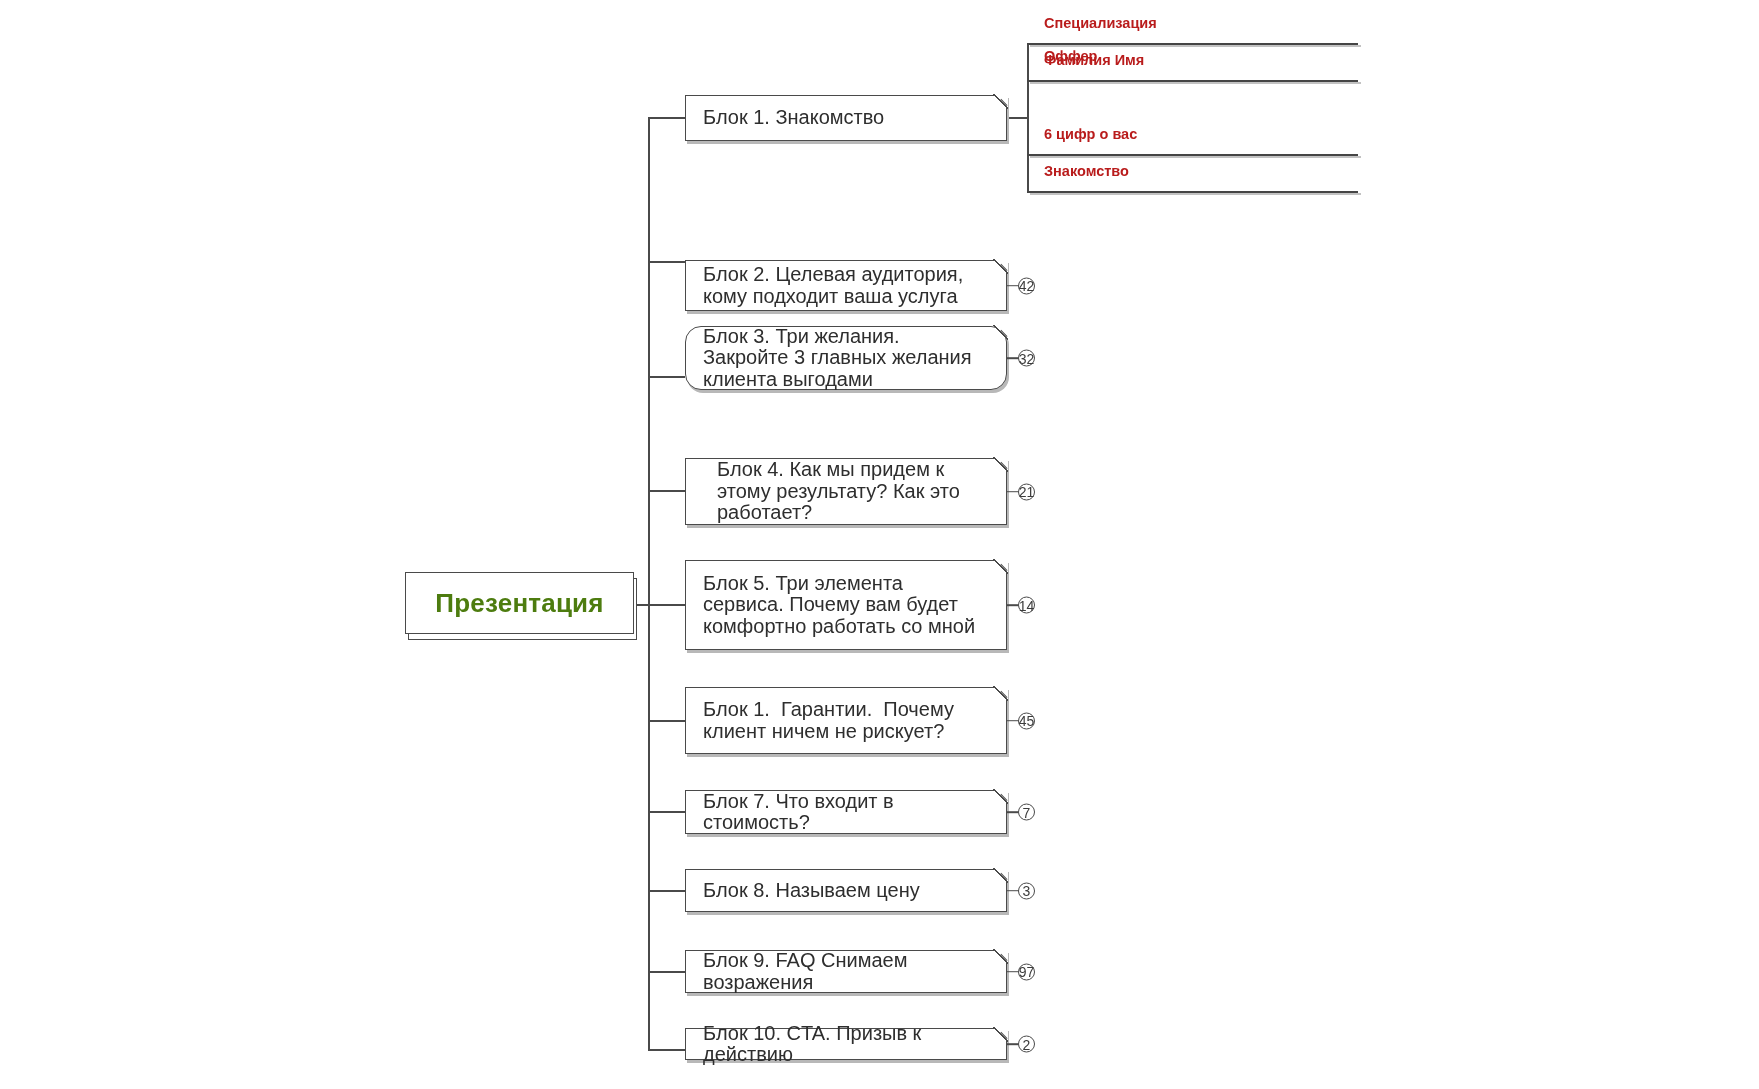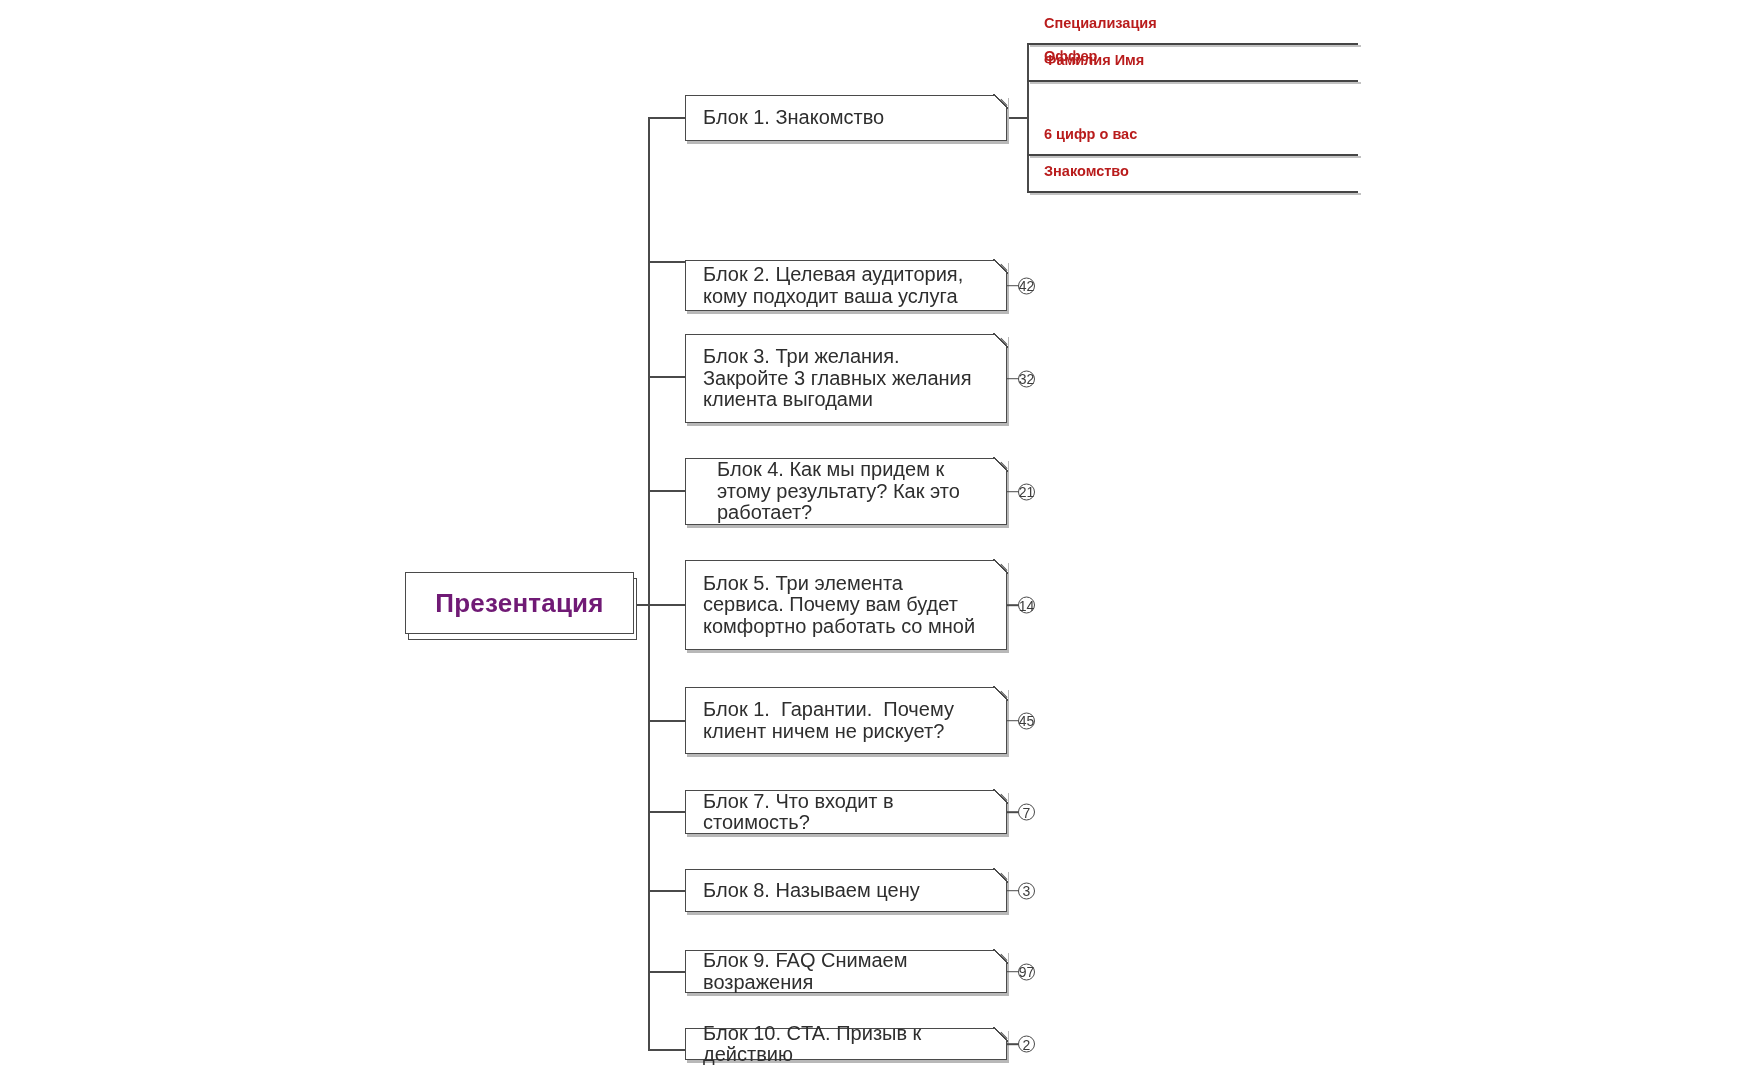--- a/index.html
+++ b/index.html
@@ -20,33 +20,33 @@
   .br-7{left:648px;top:811px;width:37px;}
   .br-8{left:648px;top:890px;width:37px;}
   .br-9{left:648px;top:971px;width:37px;}
   .br-10{left:648px;top:1049px;width:37px;}
   #sub-connector{left:1007px;top:117px;width:20px;}
   #sub-trunk{left:1027px;top:43px;height:150px;}
 
   
   .central{position:absolute;left:405px;top:572px;width:227px;height:60px;
     background:#fff;border:1.8px solid #4a4a4a;display:flex;align-items:center;justify-content:center;
-    font-size:26px;font-weight:700;color:#701a75;letter-spacing:0.2px;z-index:3;}
+    font-size:26px;font-weight:700;color:#4d7c0f;letter-spacing:0.2px;z-index:3;}
   .central-echo{position:absolute;left:408px;top:578px;width:227px;height:60px;
     background:#fff;border:1.8px solid #4a4a4a;z-index:2;}
 
   
   .note{position:absolute;left:685px;width:322px;background:#ffffff;
     border:1.6px solid #4a4a4a;box-shadow:2px 3px 0 #b8b8b8;
     display:flex;align-items:center;z-index:4;box-sizing:border-box;}
   .note-text{display:block;padding:0 13px 0 17px;font-size:20px;line-height:21.5px;
     color:#2e2e2e;font-weight:500;white-space:pre-wrap;}
   .b1{top:95px;height:46px;}
   .b2{top:244px;height:51px;margin-top:16px;}
-  .b3{top:334px;height:89px;}
+  .b3{top:326px;height:64px;border-radius:16px;}
   .b4{top:458px;height:67px;justify-content:flex-end;}
   .b5{top:560px;height:90px;}
   .b6{top:687px;height:67px;}
   .b7{top:790px;height:44px;}
   .b8{top:869px;height:43px;}
   .b9{top:950px;height:43px;}
   .b10{top:1028px;height:32px;}
   .b2 .note-text,.b3 .note-text,.b4 .note-text,.b5 .note-text{max-width:276px;}
   .b6 .note-text{max-width:252px;}
 

